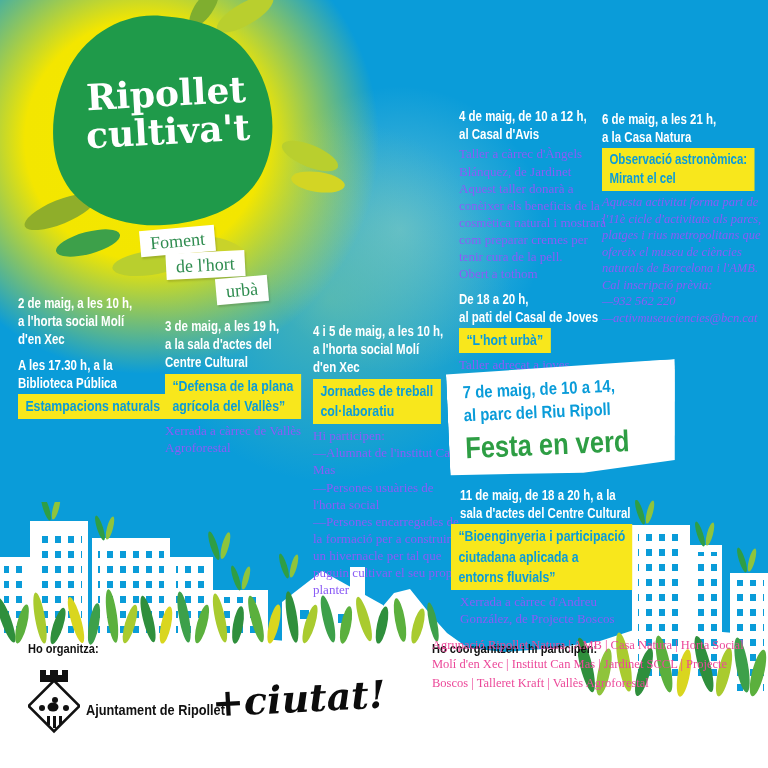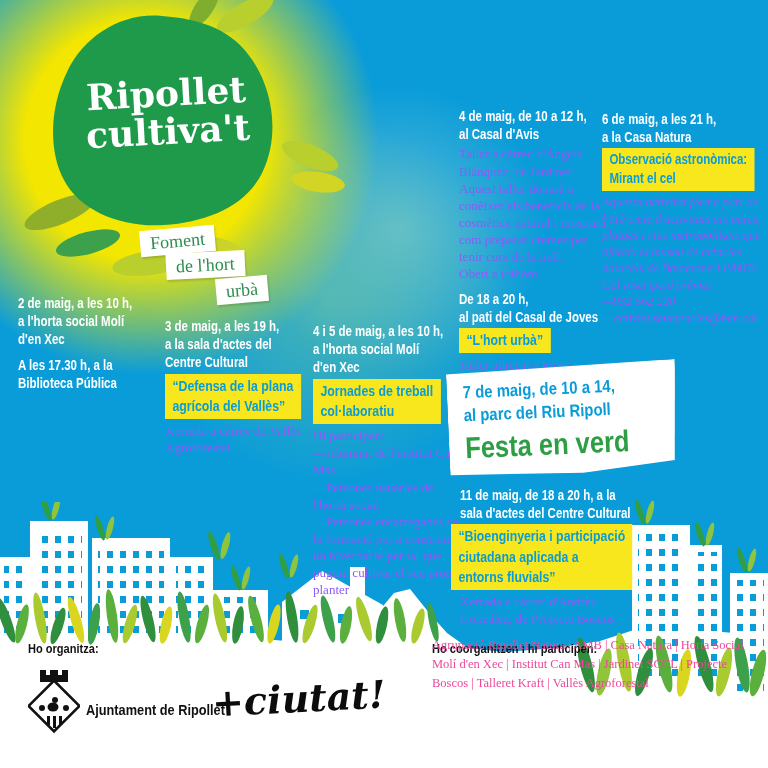--- a/index.html
+++ b/index.html
@@ -97,20 +97,21 @@
   <div class="strip s1">Foment</div>
   <div class="strip s2">de l'hort</div>
   <div class="strip s3">urbà</div>
 
   <div class="col" style="left:18px;top:294px">
     <div class="when">2 de maig, a les 10 h,
 a l'horta social Molí
 d'en Xec</div>
     <div class="when sub">A les 17.30 h, a la
 Biblioteca Pública</div>
+    <div class="titlewrap"><span class="hl">Estampacions naturals</span></div>
   </div>
 
   <div class="col" style="left:165px;top:317px">
     <div class="when">3 de maig, a les 19 h,
 a la sala d'actes del
 Centre Cultural</div>
     <div class="titlewrap"><span class="hl">“Defensa de la plana
 agrícola del Vallès”</span></div>
     <div class="body">Xerrada a càrrec de Vallès
 Agroforestal</div>

